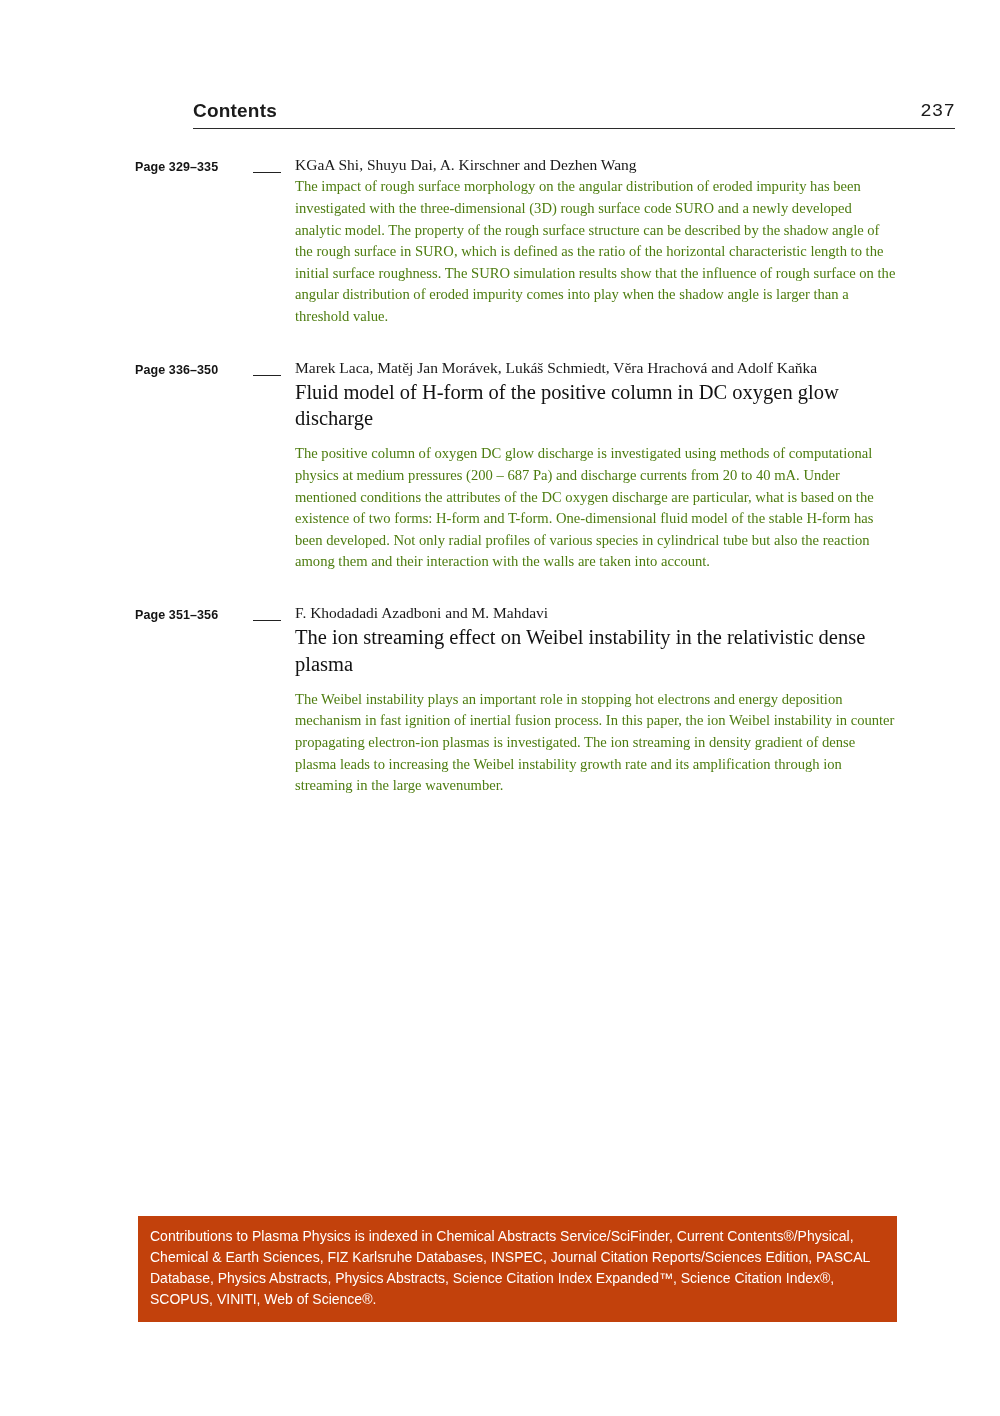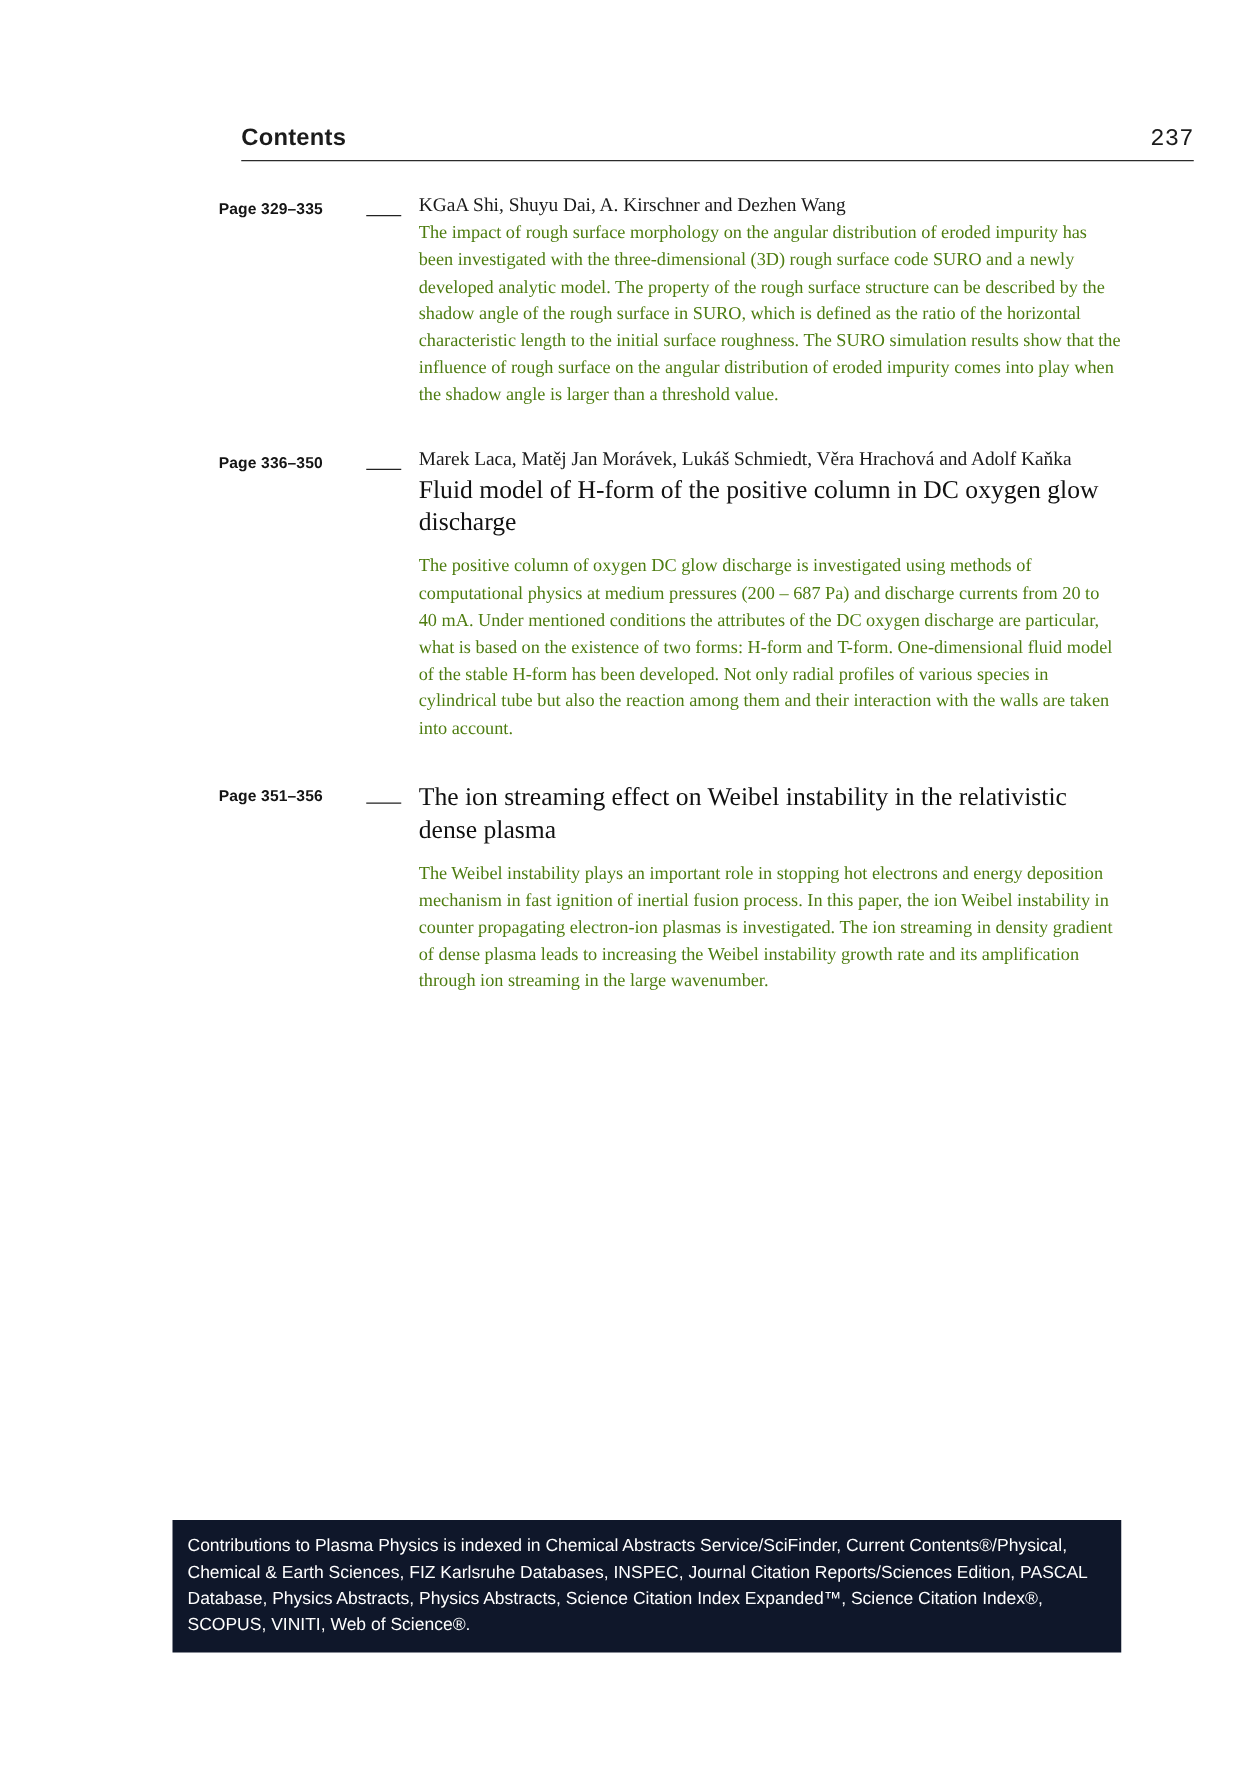--- a/index.html
+++ b/index.html
@@ -52,21 +52,20 @@
   .entries {
     position: absolute;
     left: 135px;
     top: 155px;
     width: 762px;
   }
   .entry {
     display: flex;
     align-items: flex-start;
     margin-bottom: 30px;
-    margin-left: 40px;
   }
   .entry-pages {
     width: 118px;
     flex: 0 0 118px;
     font-family: "Liberation Sans", sans-serif;
     font-size: 12.5px;
     font-weight: bold;
     color: #141414;
     padding-top: 5px;
     letter-spacing: 0.1px;
@@ -104,21 +103,21 @@
     line-height: 1.48;
     text-align: left;
   }
 
   
   .notice {
     position: absolute;
     left: 138px;
     top: 1216px;
     width: 759px;
-    background: #0f172a;
+    background: #c2410c;
     color: #ffffff;
     font-family: "Liberation Sans", sans-serif;
     font-size: 14px;
     line-height: 1.5;
     padding: 10px 12px 12px 12px;
     box-sizing: border-box;
   }
 
   
   .footer {
@@ -172,20 +171,21 @@
         <div class="entry-authors">Marek Laca, Matěj Jan Morávek, Lukáš Schmiedt, Věra Hrachová and Adolf Kaňka</div>
         <div class="entry-title">Fluid model of H-form of the positive column in DC oxygen glow discharge</div>
         <div class="entry-abstract">The positive column of oxygen DC glow discharge is investigated using methods of computational physics at medium pressures (200 – 687 Pa) and discharge currents from 20 to 40 mA. Under mentioned conditions the attributes of the DC oxygen discharge are particular, what is based on the existence of two forms: H-form and T-form. One-dimensional fluid model of the stable H-form has been developed. Not only radial profiles of various species in cylindrical tube but also the reaction among them and their interaction with the walls are taken into account.</div>
       </div>
     </div>
 
     <div class="entry">
       <div class="entry-pages">Page 351–356</div>
       <div class="entry-rule"></div>
       <div class="entry-body">
+        <div class="entry-authors">F. Khodadadi Azadboni and M. Mahdavi</div>
         <div class="entry-title">The ion streaming effect on Weibel instability in the relativistic dense plasma</div>
         <div class="entry-abstract">The Weibel instability plays an important role in stopping hot electrons and energy deposition mechanism in fast ignition of inertial fusion process. In this paper, the ion Weibel instability in counter propagating electron-ion plasmas is investigated. The ion streaming in density gradient of dense plasma leads to increasing the Weibel instability growth rate and its amplification through ion streaming in the large wavenumber.</div>
       </div>
     </div>
 
   </div>
 
   <div class="notice">Contributions to Plasma Physics is indexed in Chemical Abstracts Service/SciFinder, Current Contents®/Physical, Chemical &amp; Earth Sciences, FIZ Karlsruhe Databases, INSPEC, Journal Citation Reports/Sciences Edition, PASCAL Database, Physics Abstracts, Physics Abstracts, Science Citation Index Expanded™, Science Citation Index®, SCOPUS, VINITI, Web of Science®.</div>
 
   <div class="footer">

